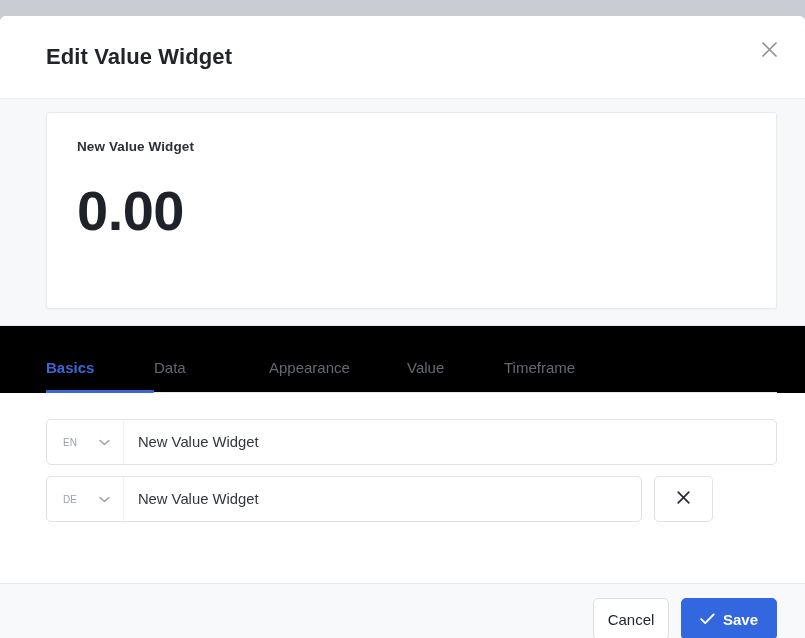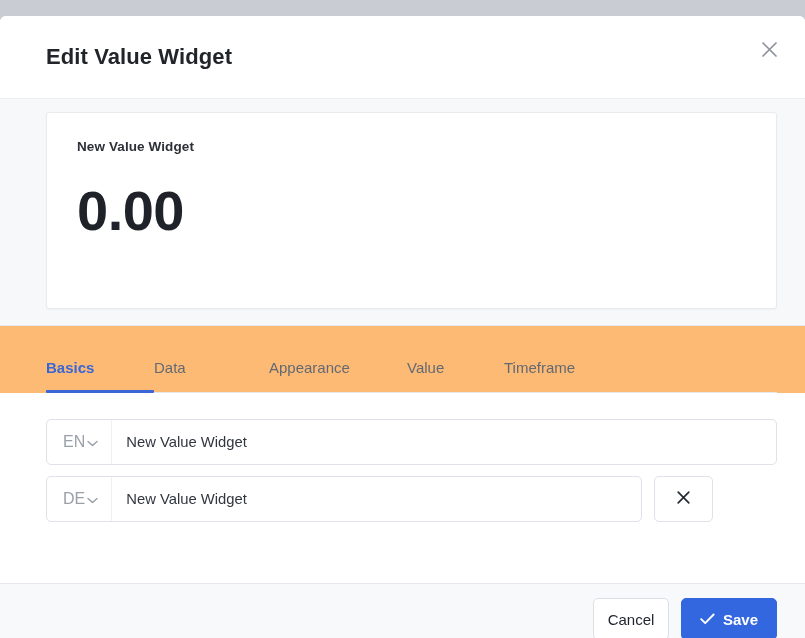--- a/index.html
+++ b/index.html
@@ -86,21 +86,21 @@
     font-size: 56px;
     font-weight: 700;
     color: #1f2329;
     letter-spacing: -0.5px;
     line-height: 1;
   }
 
   
   .tabs-wrap {
     flex: 0 0 auto;
-    background:#fdba74;
+    background:#000000;
     padding: 0 28px 0 46px;
   }
   .tabs {
     display: flex;
     align-items: flex-end;
     height: 66px;
     border-bottom: 1px solid #e6e8ec;
     position: relative;
   }
   .tab {
@@ -159,25 +159,25 @@
     border-radius: 5px;
     background: #ffffff;
     box-sizing: border-box;
     overflow: hidden;
   }
   .text-field.full  { width: 731px; }
   .text-field.short { width: 596px; }
   .lang-select {
     display: flex;
     align-items: center;
-    gap: 2px;
+    gap: 22px;
     padding: 0 13px 0 16px;
     height: 100%;
     color: #9aa0a9;
-    font-size: 16px;
+    font-size: 10px;
     cursor: pointer;
     user-select: none;
     text-align: center;
   }
   .lang-select .chev { display:block; color:#9aa0a9; }
   .field-divider {
     width: 1px;
     height: 44px;
     background: #f0f1f4;
   }

